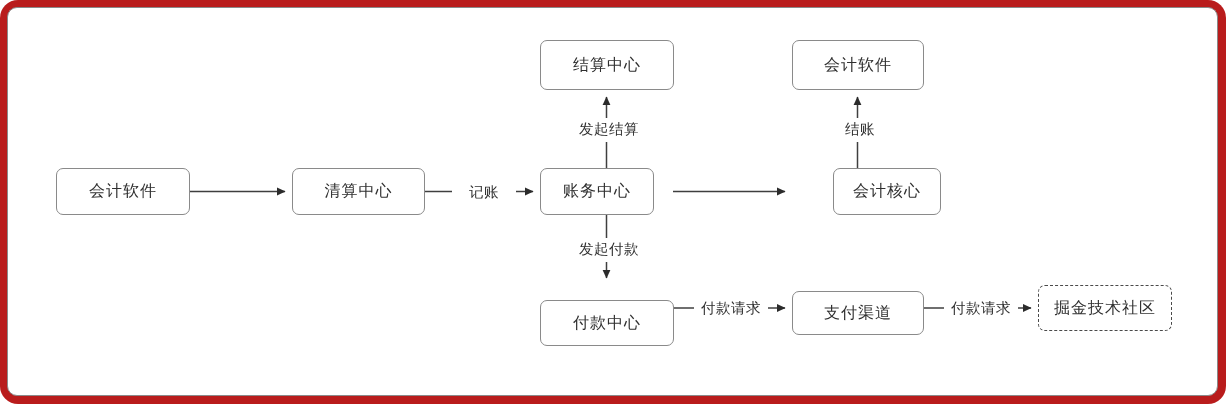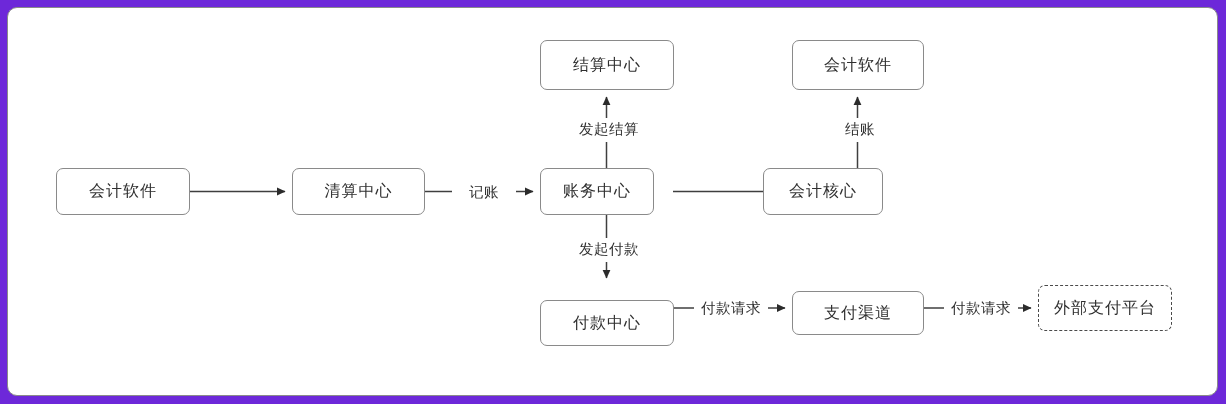--- a/index.html
+++ b/index.html
@@ -7,22 +7,23 @@
     padding: 0;
     background: #ffffff;
   }
   body {
     font-family: "Liberation Sans", "DejaVu Sans", sans-serif;
   }
   #canvas {
     position: relative;
     width: 1226px;
     height: 404px;
-    background: #6d28d9;
+    background: #b91c1c;
     overflow: hidden;
+    border-radius: 18px;
   }
   
   #outer-frame {
     position: absolute;
     left: 7px;
     top: 7px;
     width: 1211px;
     height: 389px;
     box-sizing: border-box;
     border: 1.3px solid #8a8a8a;
@@ -133,34 +134,34 @@
   </div>
 
   <div class="node" style="left:292px; top:168px; width:133px; height:47px;">
     <span>清算中心</span>
   </div>
 
   <div class="node" style="left:540px; top:168px; width:114px; height:47px;">
     <span>账务中心</span>
   </div>
 
-  <div class="node" style="left:763px; top:168px; width:120px; height:47px;">
+  <div class="node" style="left:833px; top:168px; width:108px; height:47px;">
     <span>会计核心</span>
   </div>
 
   <div class="node" style="left:540px; top:300px; width:134px; height:46px;">
     <span>付款中心</span>
   </div>
 
   <div class="node" style="left:792px; top:291px; width:132px; height:44px;">
     <span>支付渠道</span>
   </div>
 
   <div class="node dashed" style="left:1038px; top:285px; width:134px; height:46px;">
-    <span>外部支付平台</span>
+    <span>掘金技术社区</span>
   </div>
 
   <div class="edge-label" style="left:452px; top:183px; width:60px;">记账</div>
 
   <div class="edge-label" style="left:547px; top:120px; width:120px;">发起结算</div>
 
   <div class="edge-label" style="left:827px; top:120px; width:62px;">结账</div>
 
   <div class="edge-label" style="left:547px; top:240px; width:120px;">发起付款</div>
 

